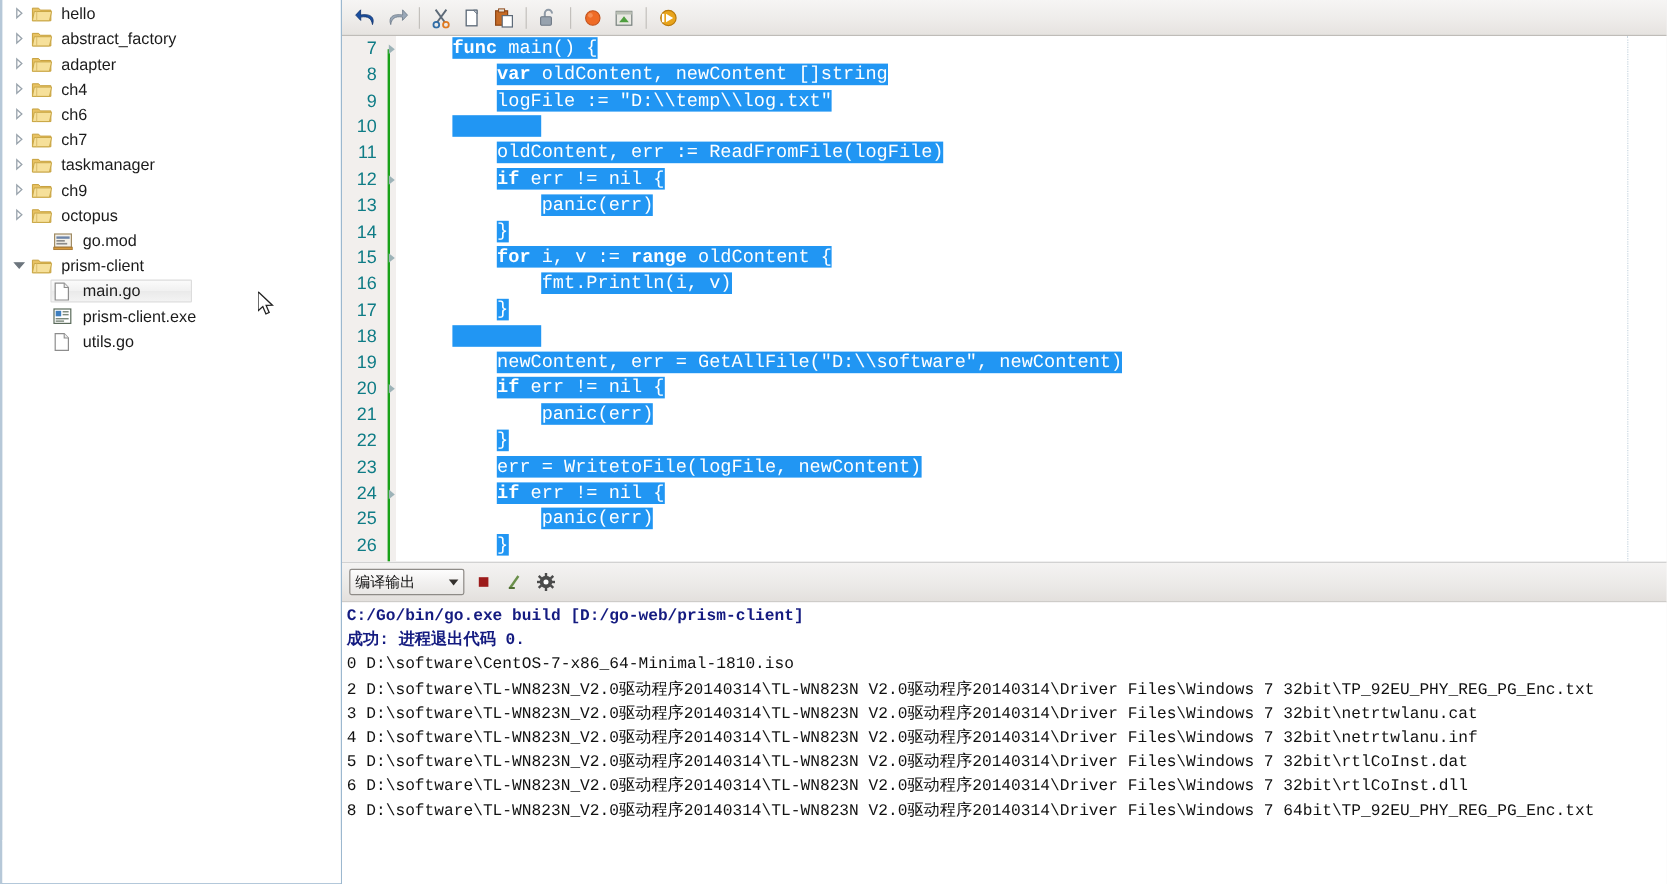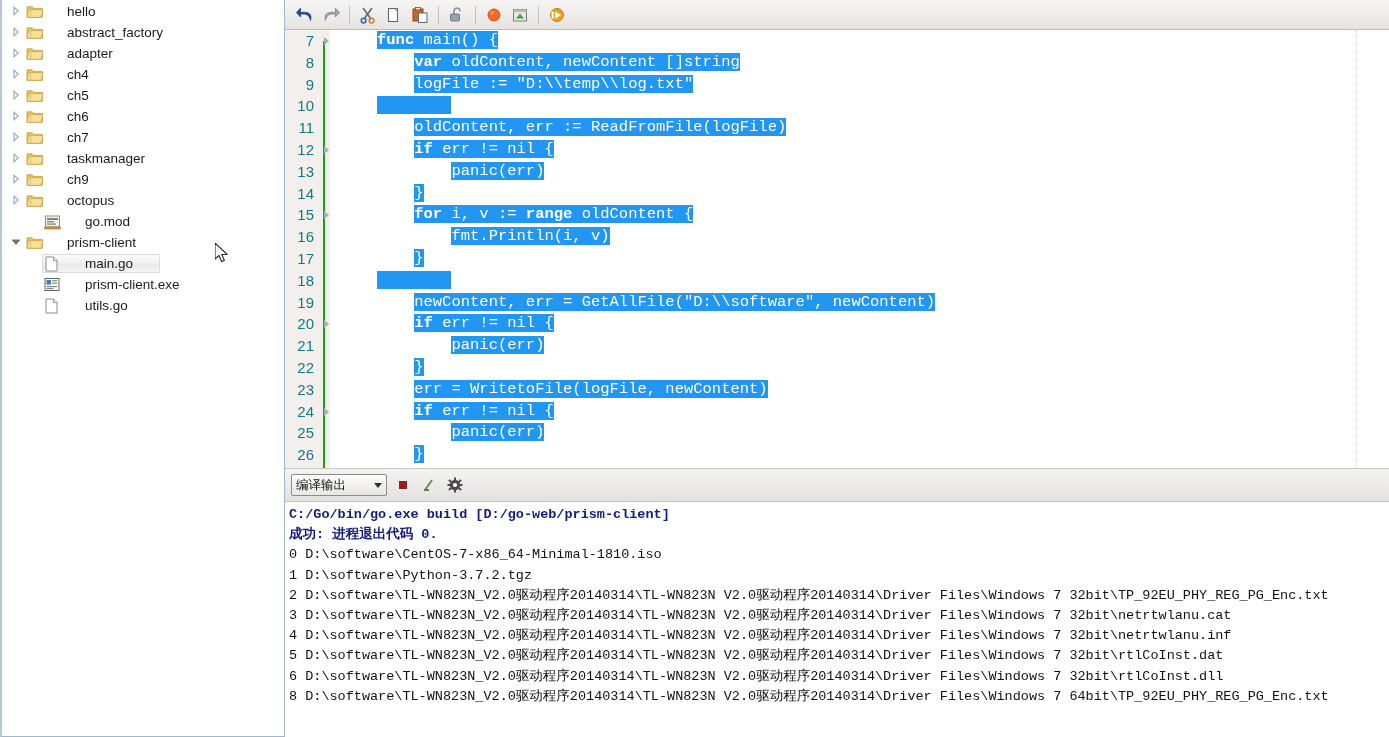--- a/index.html
+++ b/index.html
@@ -49,21 +49,21 @@
     position: relative;
     margin-right: 2px;
   }
   .twisty svg { display: block; }
   .ficon {
     width: 18px; height: 16px;
     flex: 0 0 18px;
     margin-right: 7px;
     position: relative;
   }
-  .tlabel { line-height: 16px; margin-left: 16px; }
+  .tlabel { line-height: 16px; }
   .tree-row.selected .sel-bg {
     position: absolute;
     left: 40px; right: 124px; top: 1px; bottom: 1px;
     background: linear-gradient(to bottom,#fbfbfb 0%,#f1f1f1 48%,#eaeaea 52%,#f3f3f3 100%);
     border: 1px solid #dcdcdc;
     border-radius: 1px;
     z-index: 0;
   }
   .tree-row.selected .ficon,
   .tree-row.selected .tlabel { position: relative; z-index: 1; }
@@ -301,33 +301,20 @@
             <svg width="12" height="12" viewBox="0 0 12 12">
               <path d="M4 2.2 L8.2 6 L4 9.8 Z" fill="none" stroke="#9aa4ad" stroke-width="1.1"></path>
             </svg>
           </span>
           <span class="ficon"><svg width="18" height="15" viewBox="0 0 18 15">
               <path d="M1 2.8 L6.2 2.8 L7.6 4.4 L16.4 4.4 L16.4 13.3 L1 13.3 Z" fill="#e8c263" stroke="#c49e3a" stroke-width="0.8"></path>
               <path d="M2.6 5.6 L17 5.6 L15.2 13.3 L1 13.3 Z" fill="#f6e09a" stroke="#c9a645" stroke-width="0.8"></path>
               <path d="M4.6 5.6 L4.6 13.3" stroke="#d8bb6a" stroke-width="0.8"></path>
             </svg></span>
           <span class="tlabel">ch4</span>
-        </div>
-        <div class="tree-row">
-          <span class="twisty">
-            <svg width="12" height="12" viewBox="0 0 12 12">
-              <path d="M4 2.2 L8.2 6 L4 9.8 Z" fill="none" stroke="#9aa4ad" stroke-width="1.1"></path>
-            </svg>
-          </span>
-          <span class="ficon"><svg width="18" height="15" viewBox="0 0 18 15">
-              <path d="M1 2.8 L6.2 2.8 L7.6 4.4 L16.4 4.4 L16.4 13.3 L1 13.3 Z" fill="#e8c263" stroke="#c49e3a" stroke-width="0.8"></path>
-              <path d="M2.6 5.6 L17 5.6 L15.2 13.3 L1 13.3 Z" fill="#f6e09a" stroke="#c9a645" stroke-width="0.8"></path>
-              <path d="M4.6 5.6 L4.6 13.3" stroke="#d8bb6a" stroke-width="0.8"></path>
-            </svg></span>
-          <span class="tlabel">ch5</span>
         </div>
         <div class="tree-row">
           <span class="twisty">
             <svg width="12" height="12" viewBox="0 0 12 12">
               <path d="M4 2.2 L8.2 6 L4 9.8 Z" fill="none" stroke="#9aa4ad" stroke-width="1.1"></path>
             </svg>
           </span>
           <span class="ficon"><svg width="18" height="15" viewBox="0 0 18 15">
               <path d="M1 2.8 L6.2 2.8 L7.6 4.4 L16.4 4.4 L16.4 13.3 L1 13.3 Z" fill="#e8c263" stroke="#c49e3a" stroke-width="0.8"></path>
               <path d="M2.6 5.6 L17 5.6 L15.2 13.3 L1 13.3 Z" fill="#f6e09a" stroke="#c9a645" stroke-width="0.8"></path>
@@ -595,21 +582,20 @@
             </g>
             <circle cx="8" cy="8" r="2.1" fill="#ffffff"></circle>
           </svg>
         </div>
       </div>
       <div id="output-body">
         <div id="output-lines">
             <div class="oline hdr">C:/Go/bin/go.exe build [D:/go-web/prism-client]</div>
             <div class="oline hdr">成功: 进程退出代码 0.</div>
             <div class="oline">0 D:\software\CentOS-7-x86_64-Minimal-1810.iso</div>
-            <div class="oline">1 D:\software\Python-3.7.2.tgz</div>
             <div class="oline">2 D:\software\TL-WN823N_V2.0驱动程序20140314\TL-WN823N V2.0驱动程序20140314\Driver Files\Windows 7 32bit\TP_92EU_PHY_REG_PG_Enc.txt</div>
             <div class="oline">3 D:\software\TL-WN823N_V2.0驱动程序20140314\TL-WN823N V2.0驱动程序20140314\Driver Files\Windows 7 32bit\netrtwlanu.cat</div>
             <div class="oline">4 D:\software\TL-WN823N_V2.0驱动程序20140314\TL-WN823N V2.0驱动程序20140314\Driver Files\Windows 7 32bit\netrtwlanu.inf</div>
             <div class="oline">5 D:\software\TL-WN823N_V2.0驱动程序20140314\TL-WN823N V2.0驱动程序20140314\Driver Files\Windows 7 32bit\rtlCoInst.dat</div>
             <div class="oline">6 D:\software\TL-WN823N_V2.0驱动程序20140314\TL-WN823N V2.0驱动程序20140314\Driver Files\Windows 7 32bit\rtlCoInst.dll</div>
             <div class="oline">8 D:\software\TL-WN823N_V2.0驱动程序20140314\TL-WN823N V2.0驱动程序20140314\Driver Files\Windows 7 64bit\TP_92EU_PHY_REG_PG_Enc.txt</div>
           </div>
       </div>
     </div>
 

